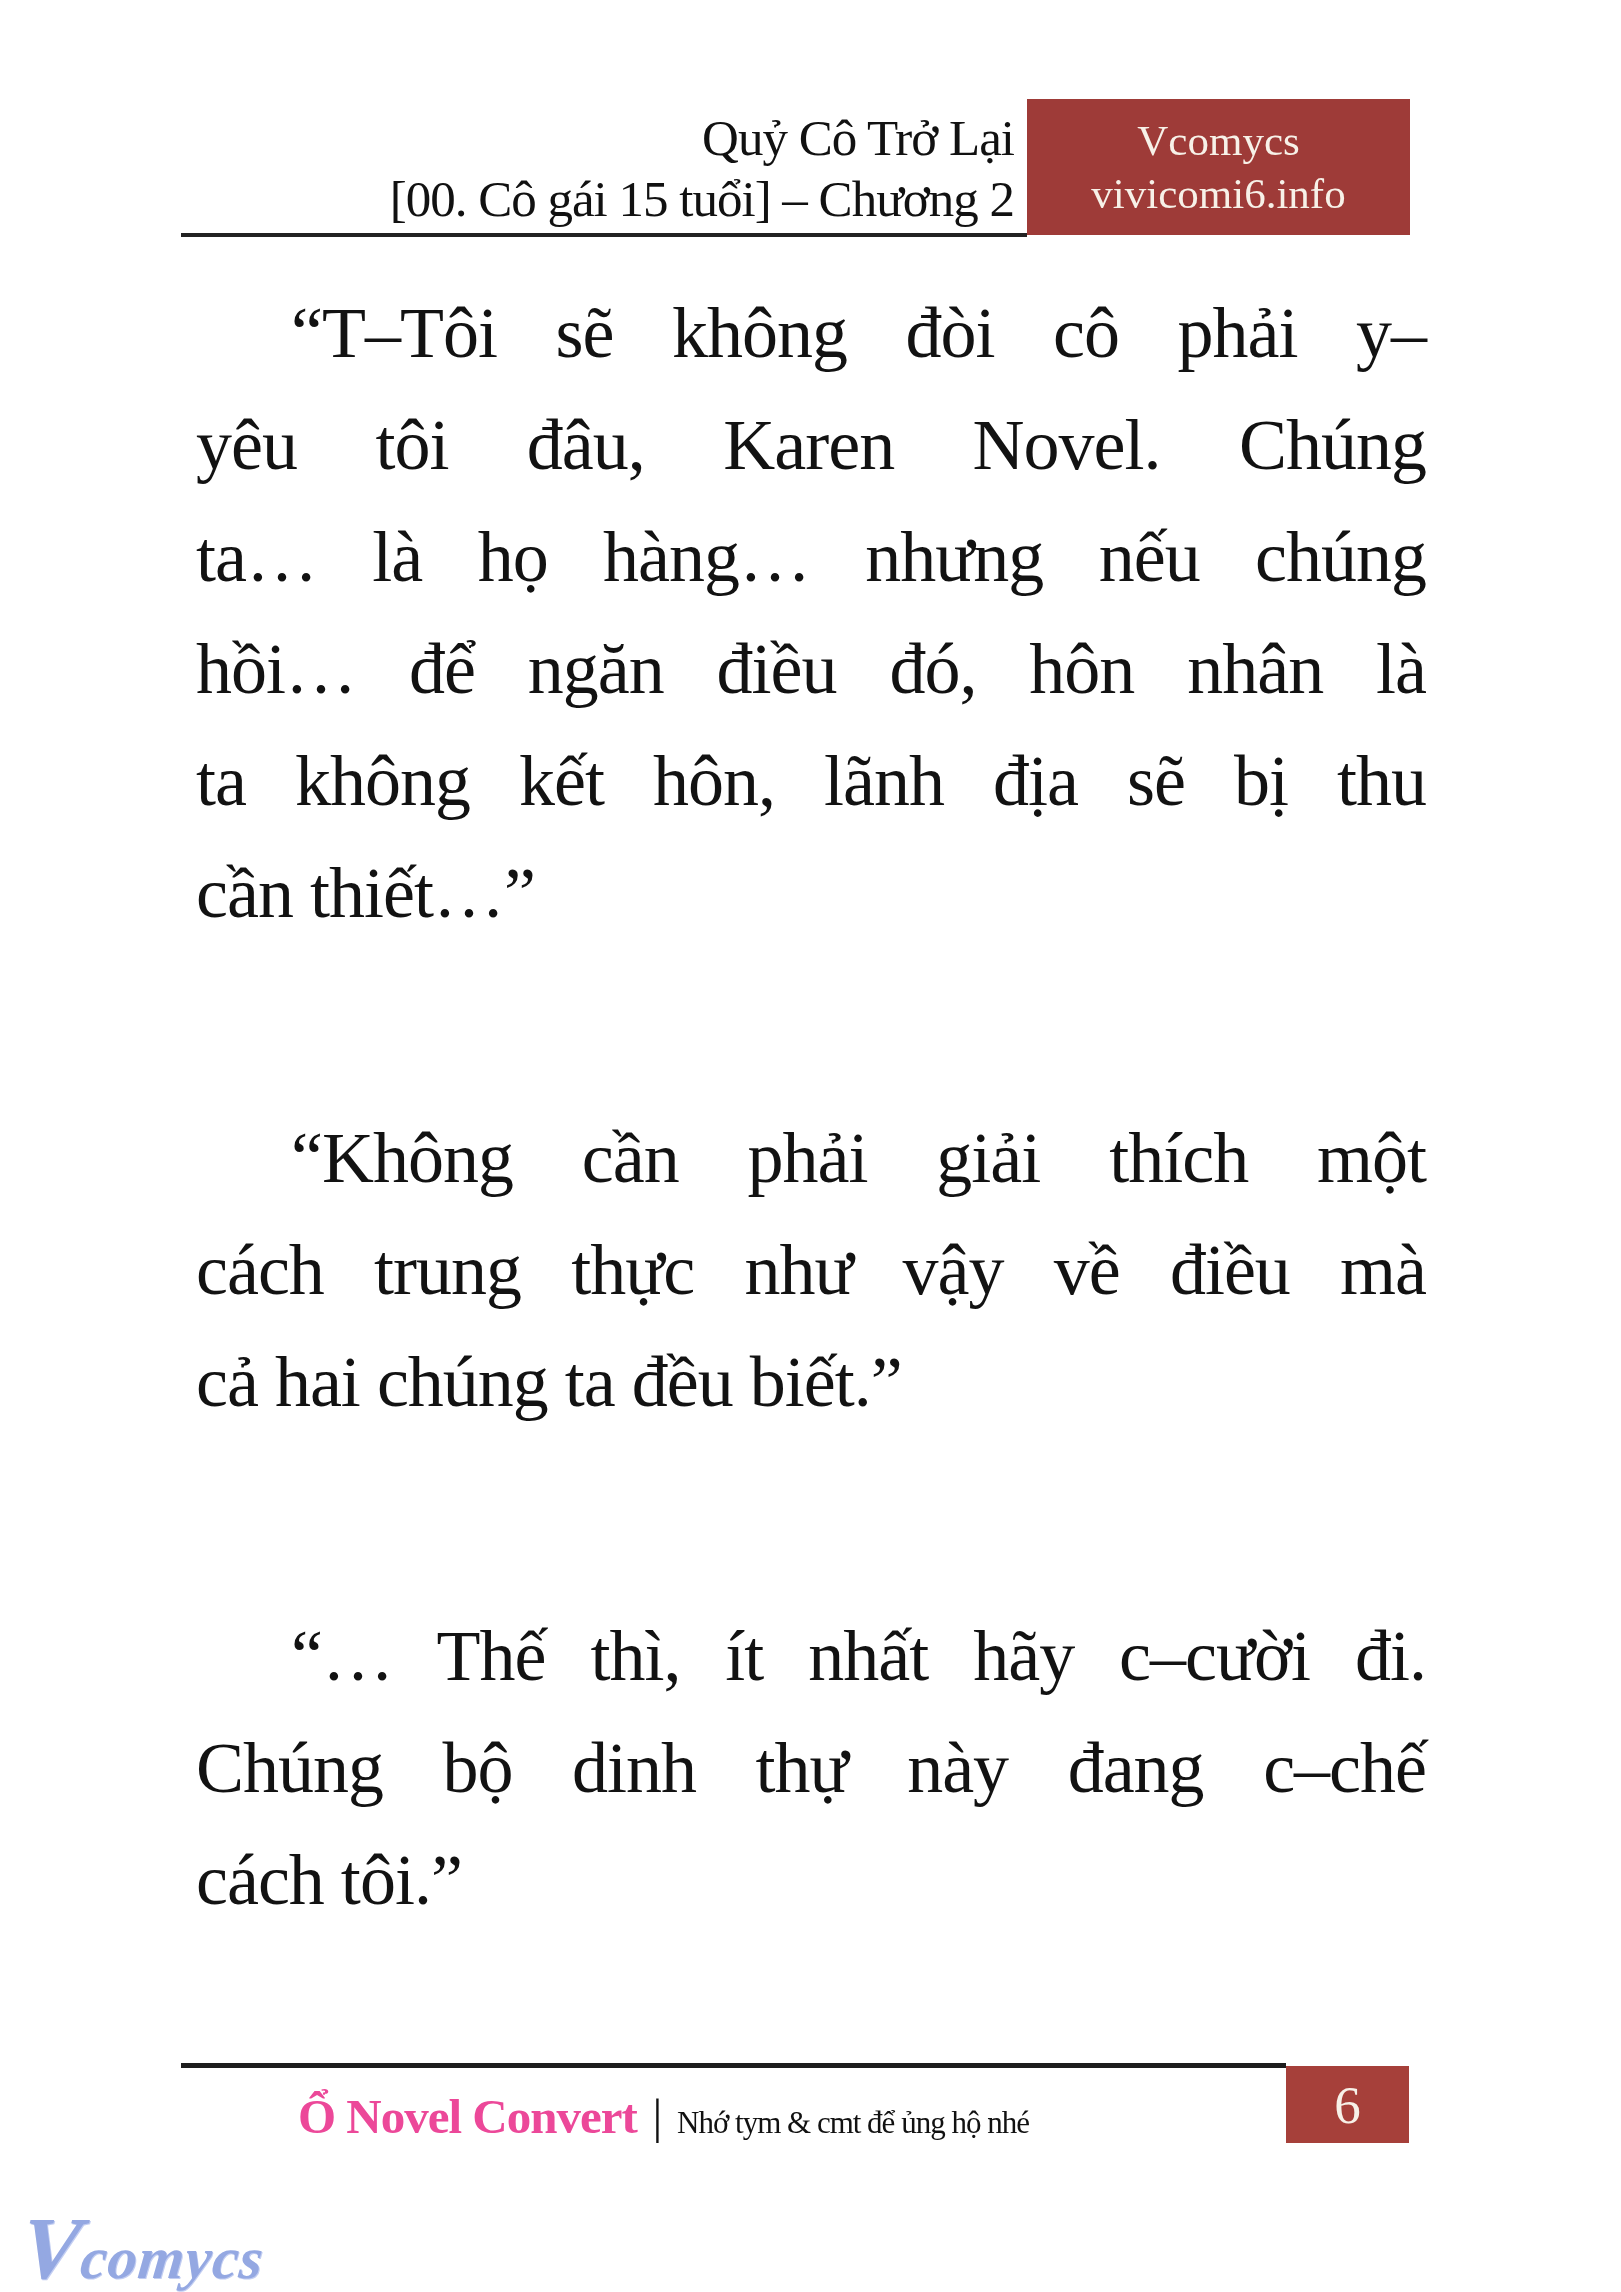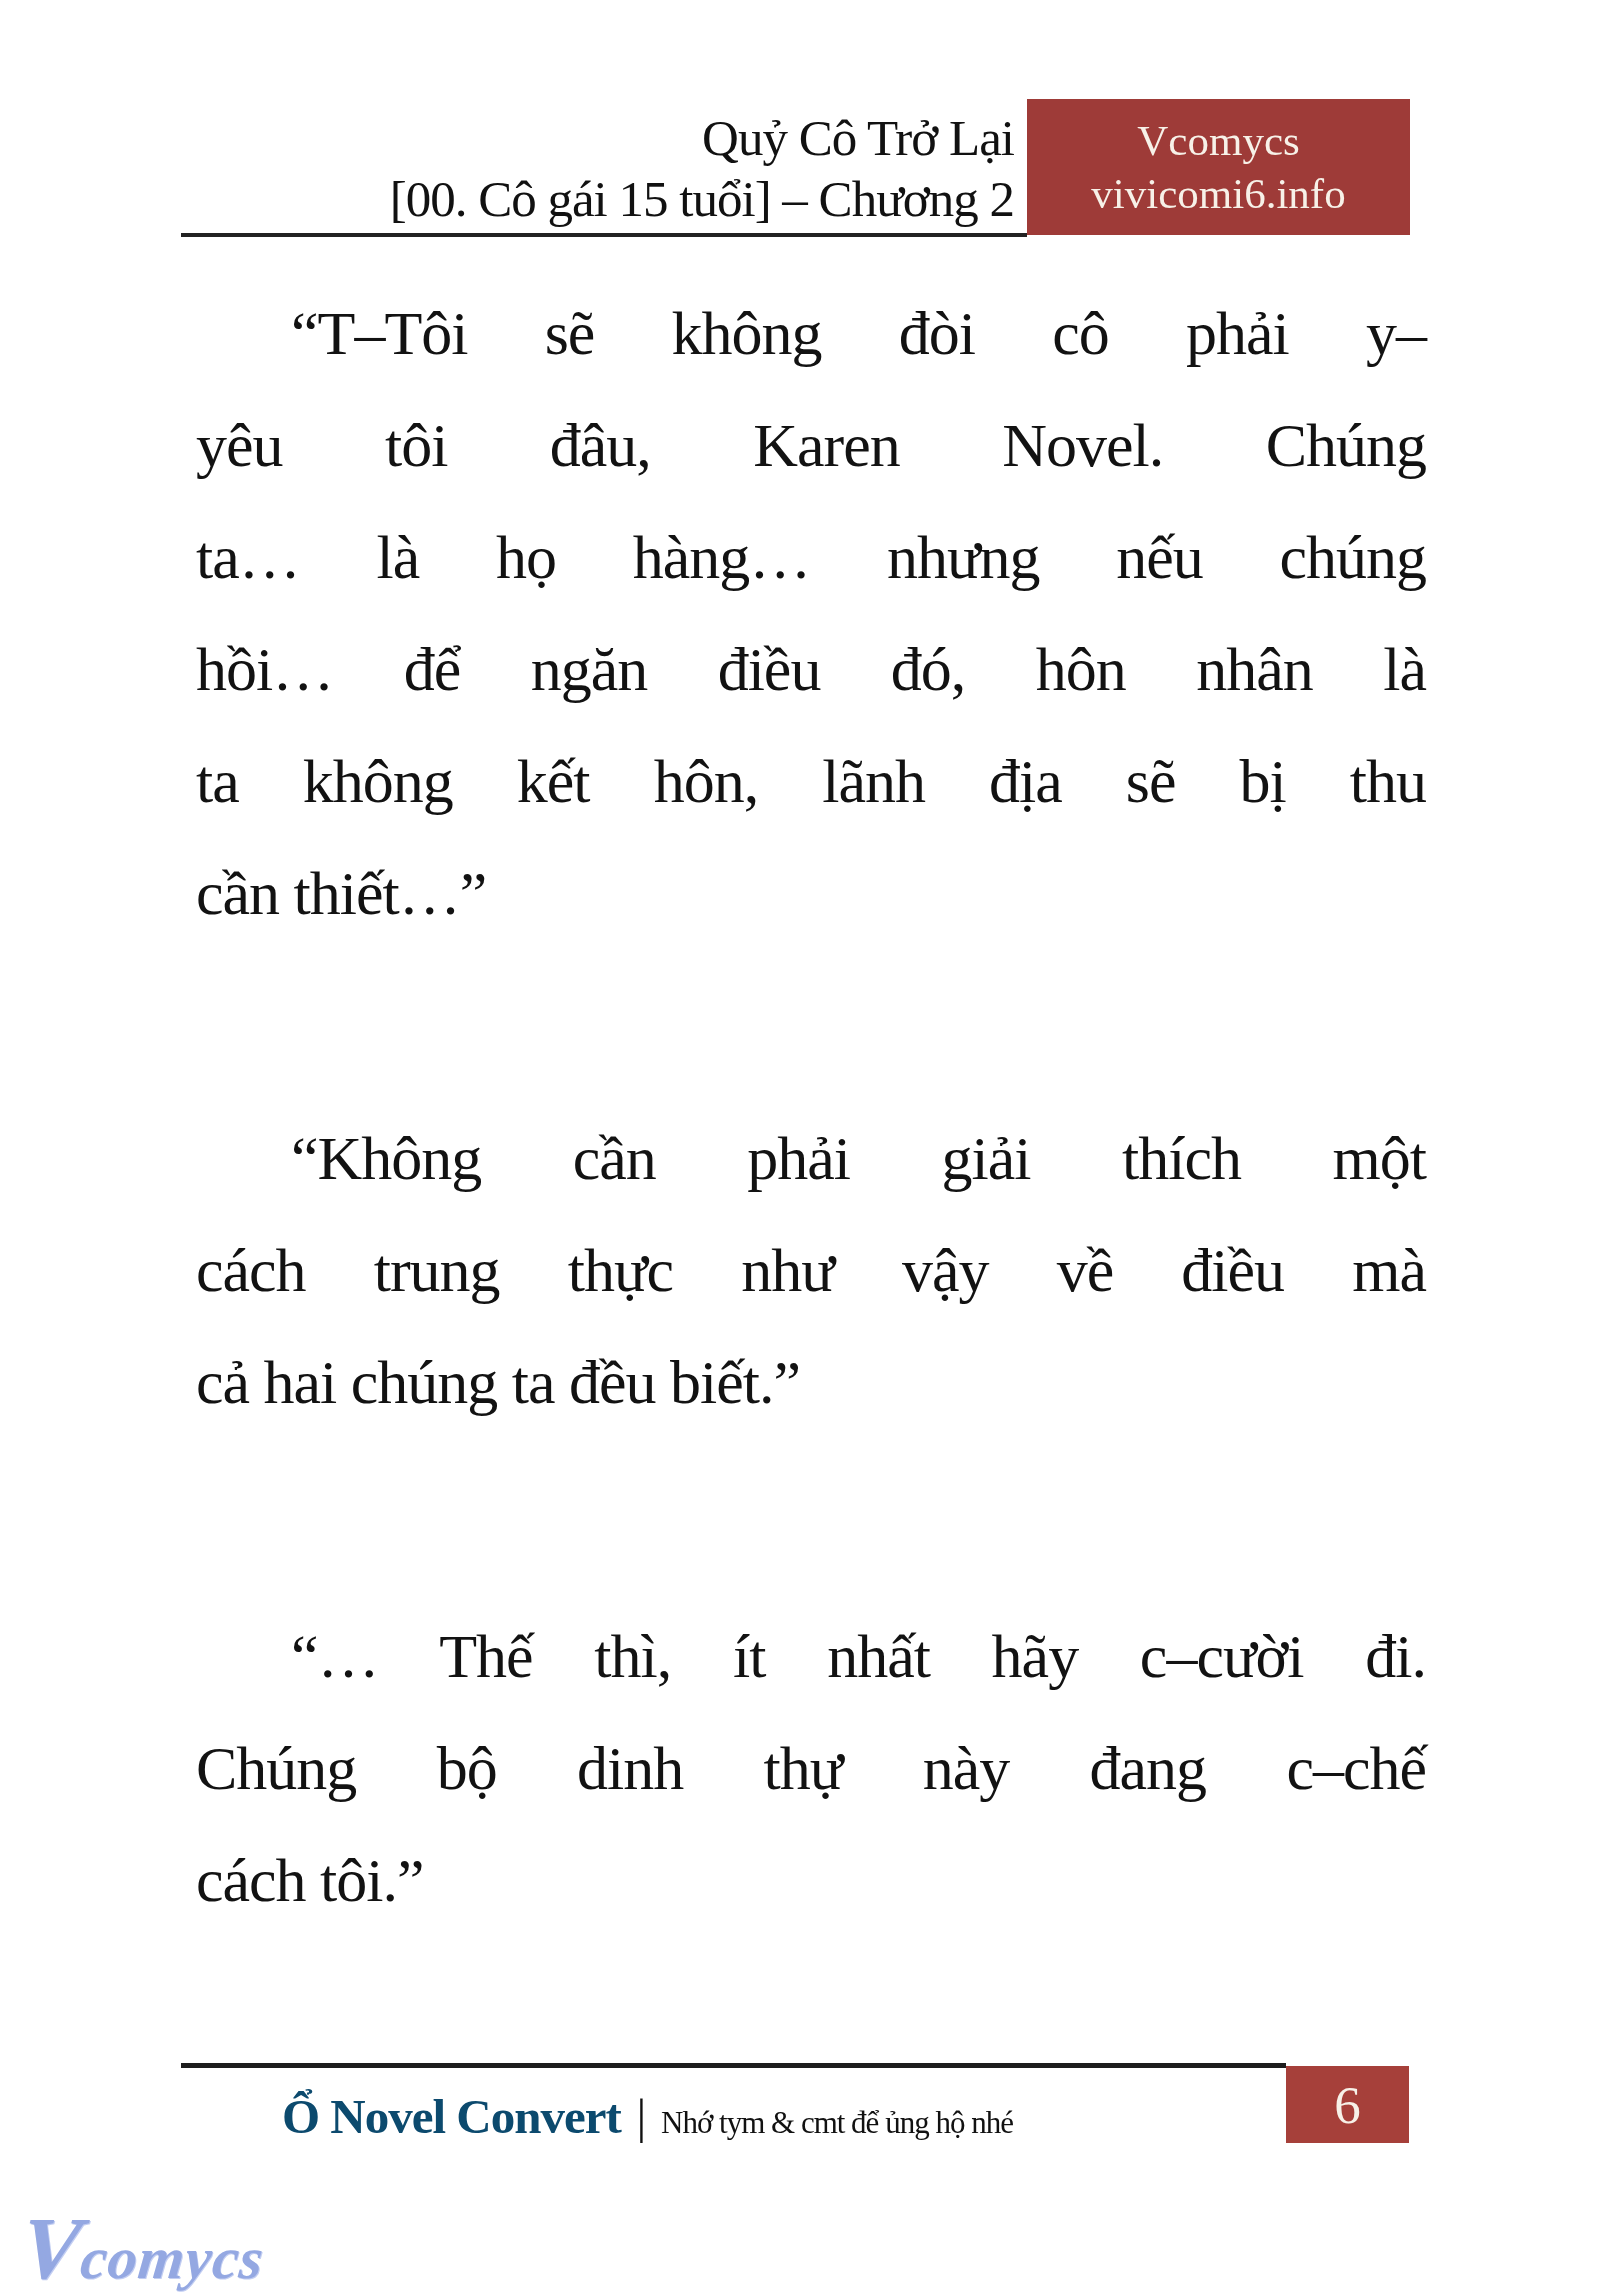--- a/index.html
+++ b/index.html
@@ -18,21 +18,21 @@
     position:absolute;left:1027px;top:99px;width:383px;height:136px;
     display:flex;flex-direction:column;justify-content:center;align-items:center;
     text-align:center;font-size:43px;line-height:53px;
   }
   .header-rule{
     position:absolute;left:181px;top:233px;width:846px;height:3.9px;background:#222;
   }
   
   .body-text{
     position:absolute;left:196px;top:277px;width:1230px;
-    font-size:62px;line-height:112px;color:#121212;letter-spacing:-1px;
+    font-size:72px;line-height:112px;color:#121212;letter-spacing:-1px;
   }
   .para{margin:0;}
   .para:nth-child(2){margin-top:153px;}
   .para:nth-child(3){margin-top:162px;}
   .bline{
     text-align:justify;text-align-last:justify;white-space:nowrap;
   }
   .bline.first{padding-left:95px;}
   .bline.last{text-align-last:left;}
   
@@ -92,21 +92,21 @@
     <div class="para">
       <div class="bline first">“… Thế thì, ít nhất hãy c–cười đi.</div>
       <div class="bline">Chúng bộ dinh thự này đang c–chế</div>
       <div class="bline last">cách tôi.”</div>
     </div>
   </div>
 
 <div class="footer-rule"></div>
 
 <div class="footer-row">
-  <span class="footer-brand" style="color: #0c4a6e;">Ổ Novel Convert</span>
+  <span class="footer-brand" style="color: #ec4899; margin-left: 16px;">Ổ Novel Convert</span>
   <span class="footer-sep">|</span>
   <span class="footer-note">Nhớ tym &amp; cmt để ủng hộ nhé</span>
 </div>
 
 <div class="page-box" style="background: rgb(166, 64, 58); color: rgb(247, 241, 232);">
   <span>6</span>
 </div>
 
 <div class="watermark">Vcomycs</div>
 

